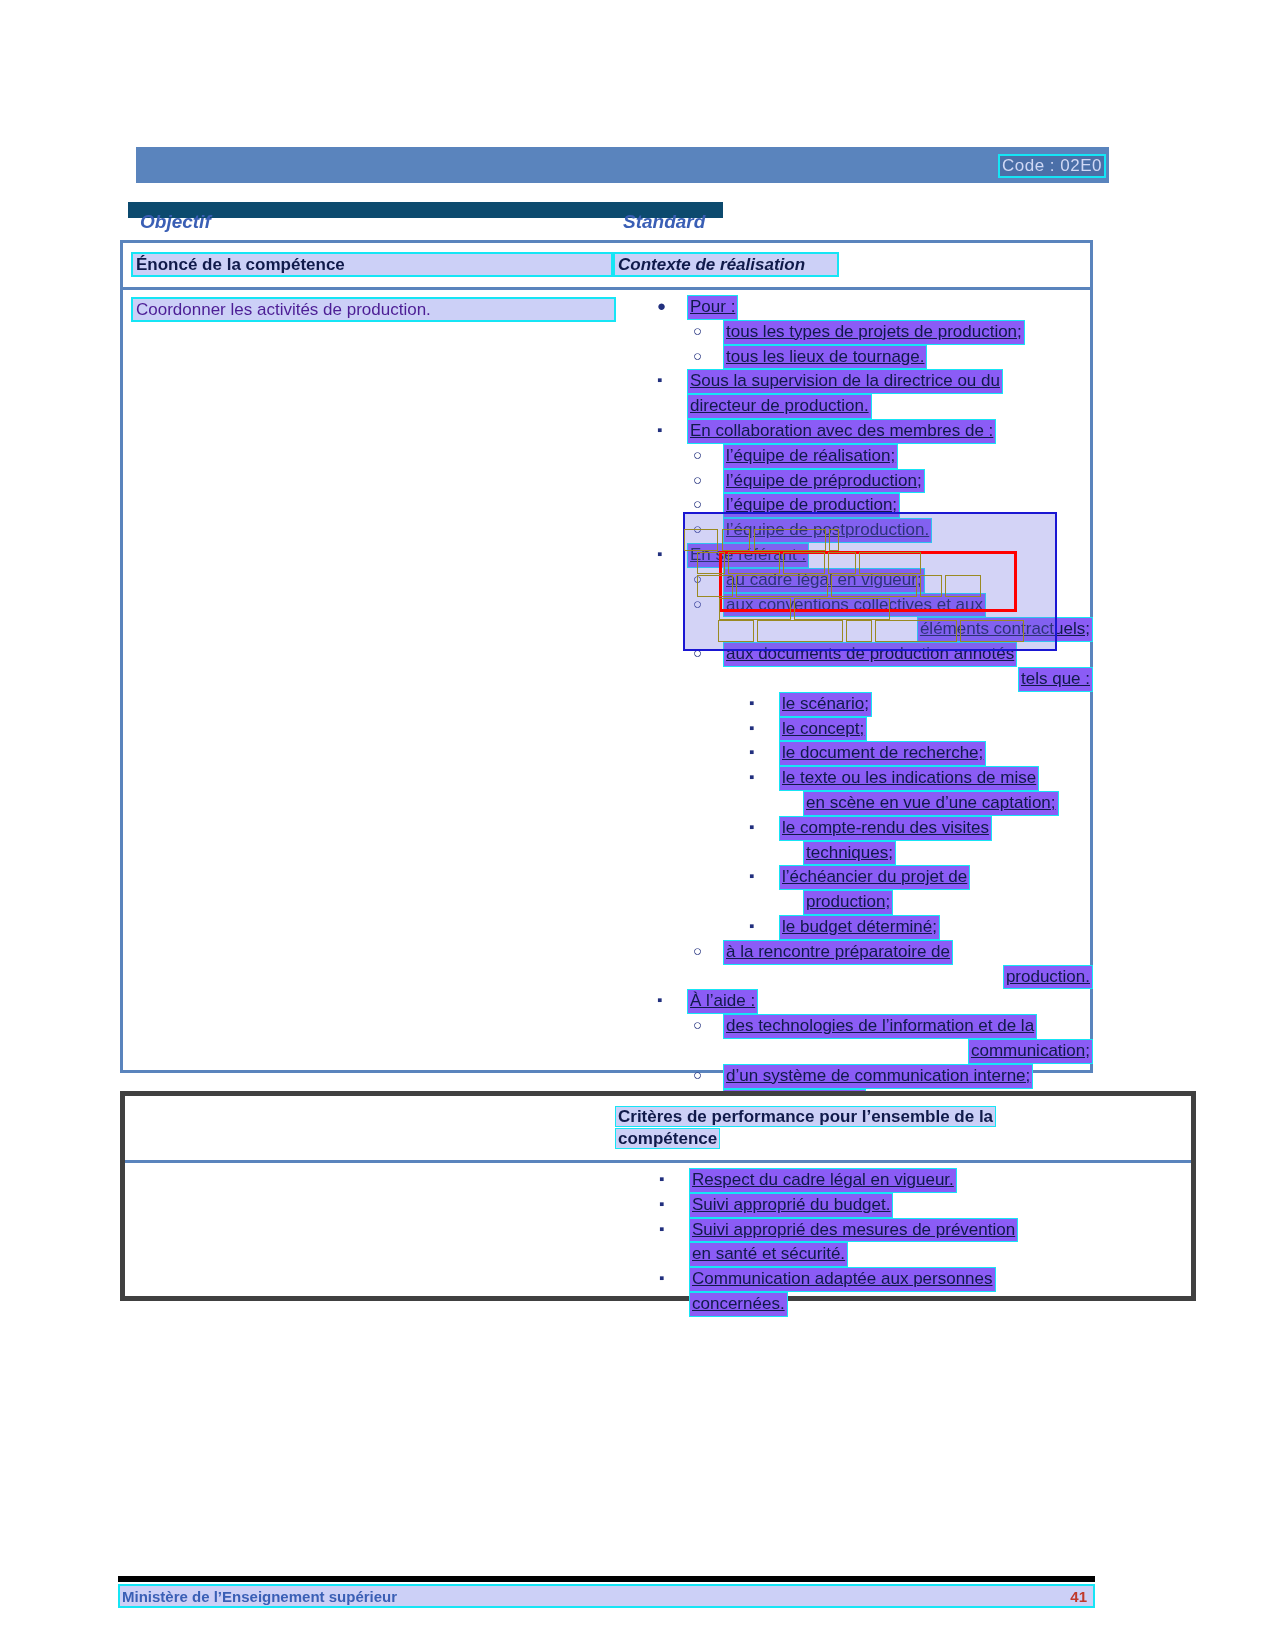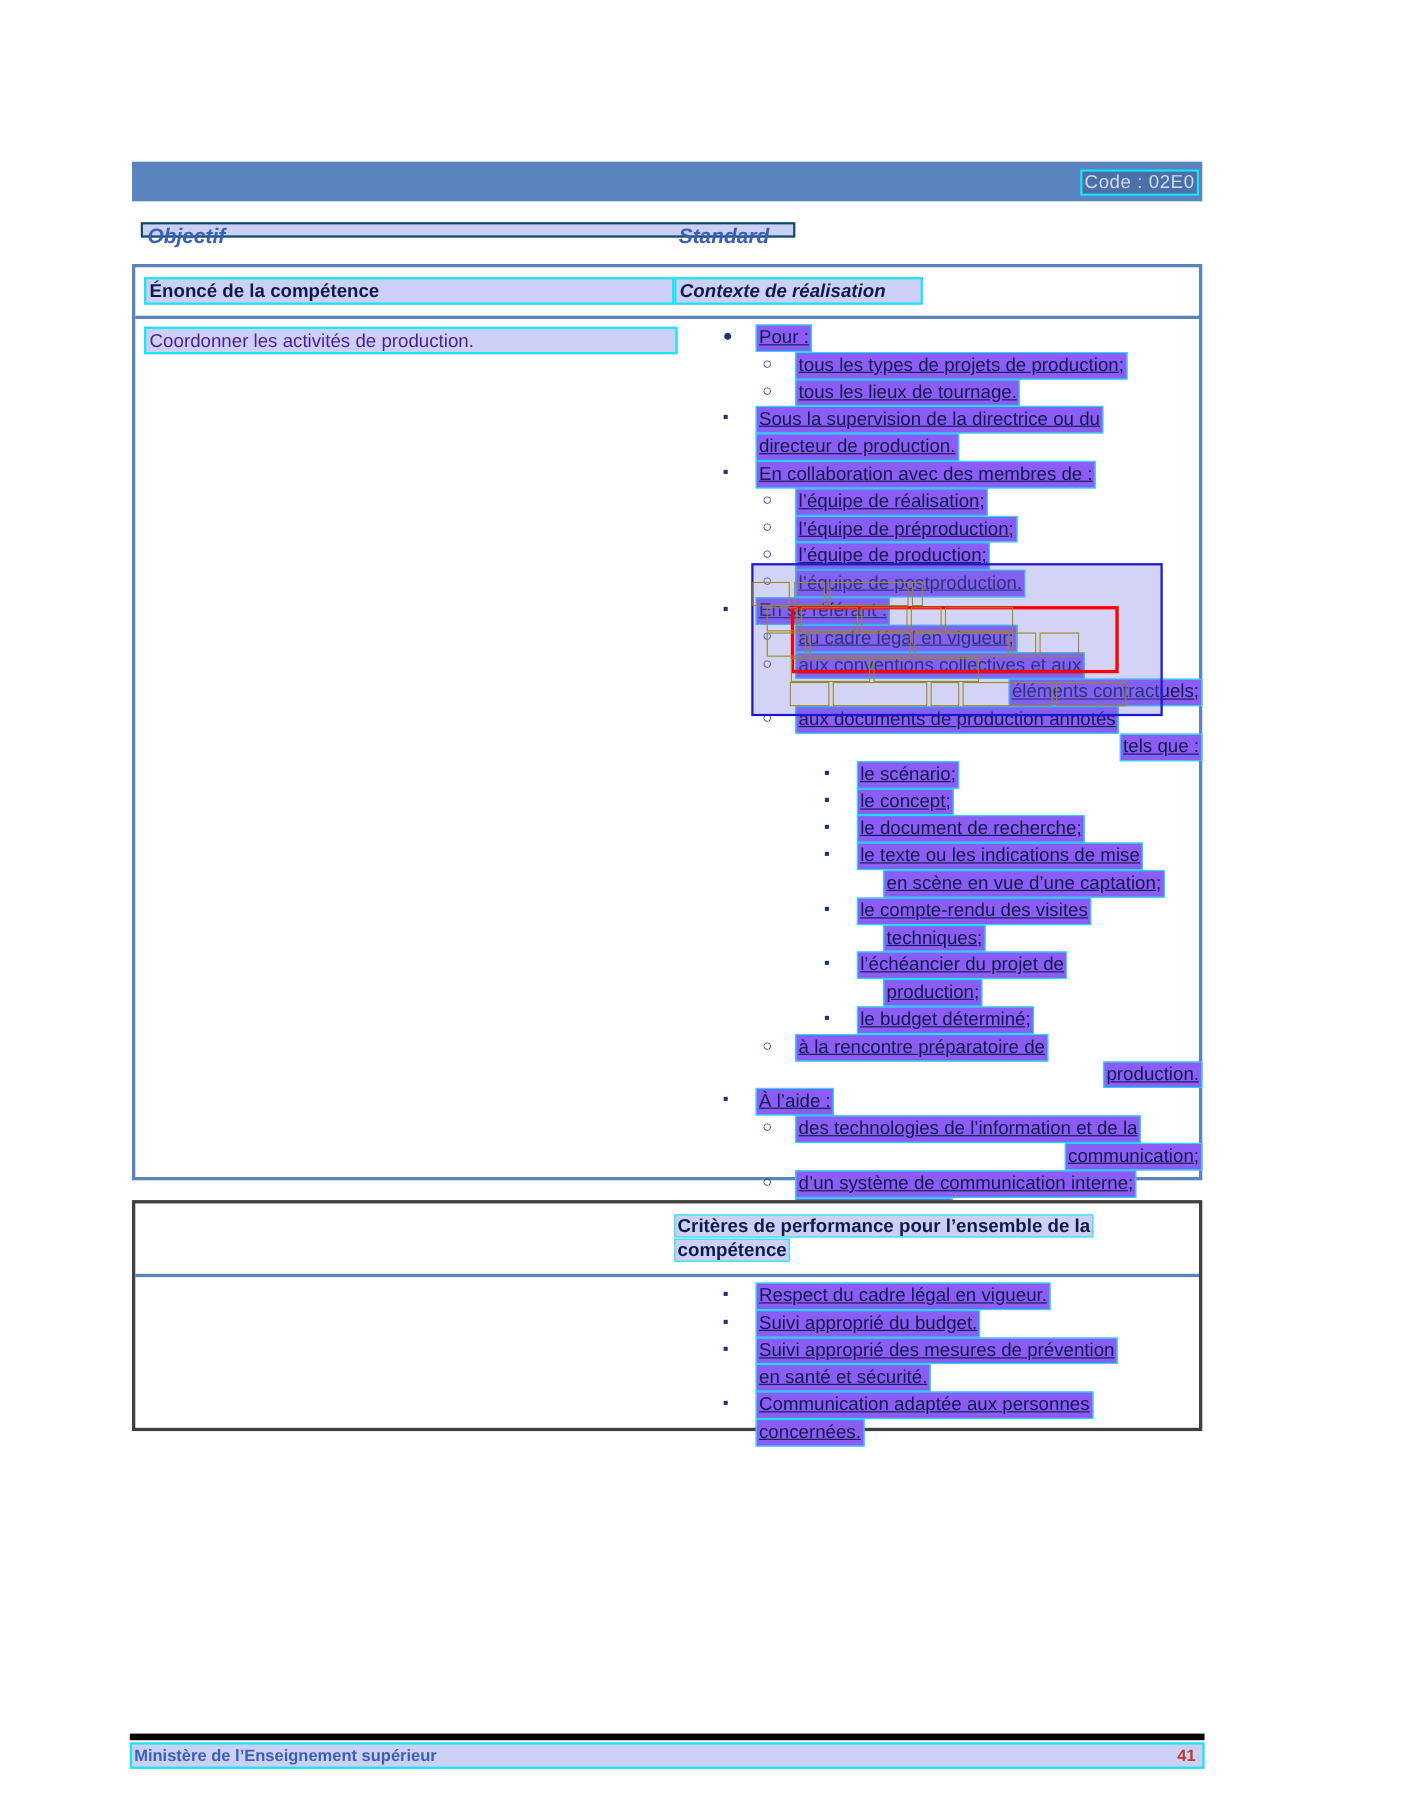--- a/index.html
+++ b/index.html
@@ -7,38 +7,38 @@
     width:1275px;height:1651px;
     background:#ffffff;
     font-family:"Liberation Sans", sans-serif;
     position:relative;
     overflow:hidden;
   }
   .page{position:absolute;left:0;top:0;width:1275px;height:1651px;}
 
   
   .header-band{
-    position:absolute;left:120px;top:147px;width:973px;height:36px;
+    position:absolute;left:136px;top:147px;width:973px;height:36px;
     background:#5a84bd;
   }
   .code-box{
     position:absolute;right:3px;top:7px;
     color:#cfd8f5;font-size:17px;font-weight:400;
     letter-spacing:.5px;white-space:nowrap;
     background:#4b6fa8;
     border:2px solid #16e5f5;
     padding:0 2px;
     line-height:20px;
   }
 
   
   .title-row{
     position:absolute;left:128px;top:202px;width:595px;height:14px;
     background:#ccd0f7;
-    border:2px solid #0c4a6e;
+    border:8px solid #0c4a6e;
     box-sizing:border-box;
   }
   .title-row span{
     position:absolute;top:1px;
     color:#3a5fb5;font-weight:bold;font-style:italic;font-size:19px;
   }
   .t-objectif{left:4px;}
   .t-standard{left:487px;}
 
   
@@ -121,22 +121,22 @@
   }
   .word-box{
     position:absolute;
     border:1.5px solid #9a8a22;
     box-sizing:border-box;
     pointer-events:none;
   }
 
   
   .table-crit{
-    position:absolute;left:120px;top:1091px;width:973px;height:210px;
-    border:3px solid #404040;box-sizing:border-box;background:#fff;
+    position:absolute;left:120px;top:1091px;width:1076px;height:210px;
+    border:5px solid #404040;box-sizing:border-box;background:#fff;
   }
   .table-crit .hdr-rule{
     position:absolute;left:0;top:64px;width:100%;height:3px;background:#5a84bd;
   }
   .crit-hdr{
     position:absolute;left:490px;top:10px;width:440px;
     color:#101a4a;font-weight:bold;font-size:17px;line-height:22px;
   }
   .crit-hdr .bx{
     display:inline;

